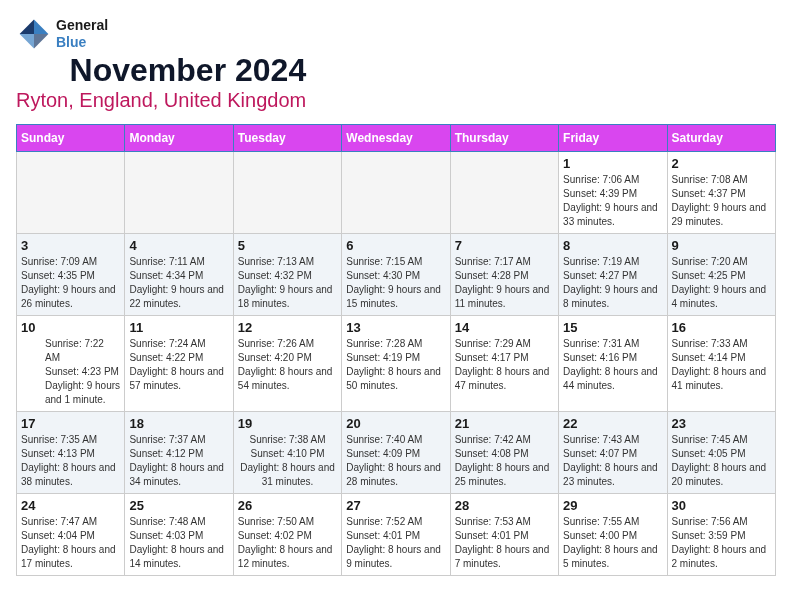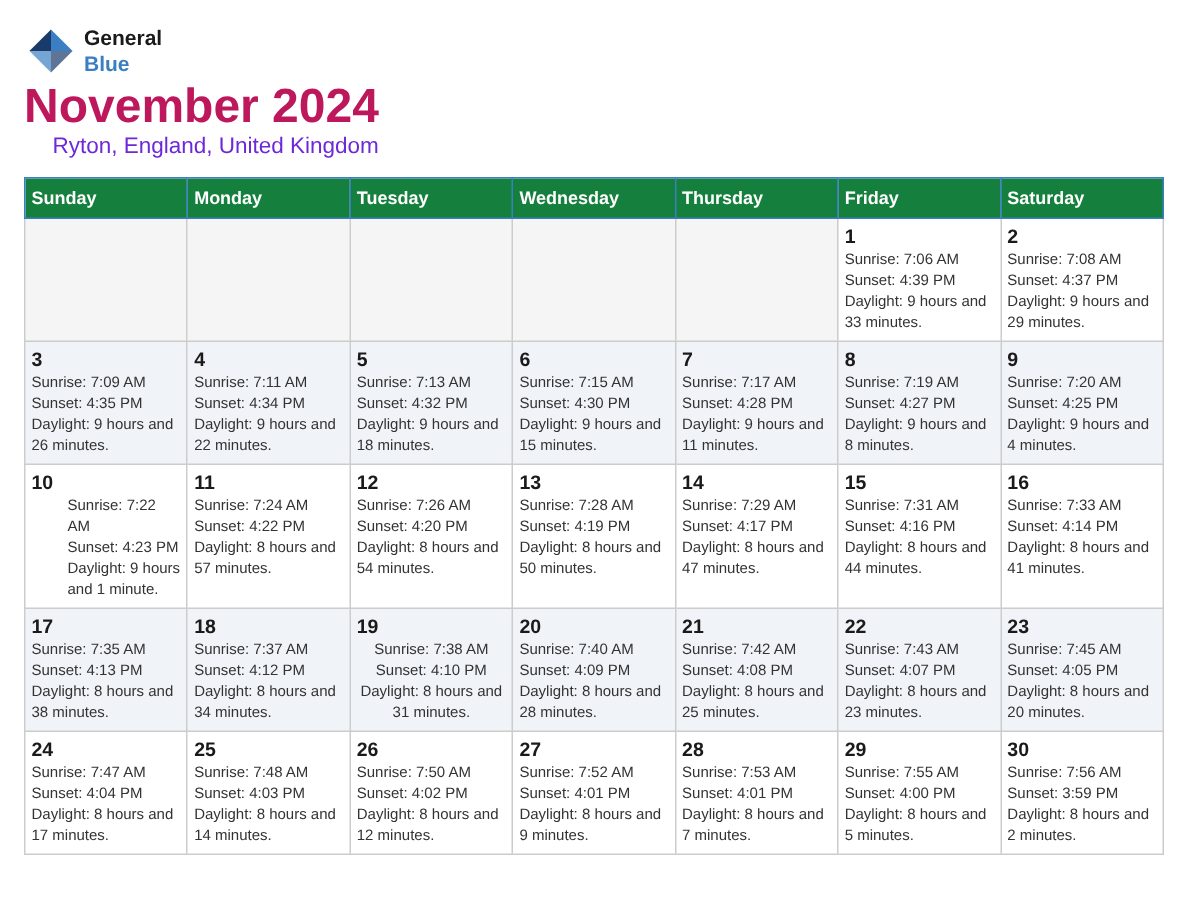--- a/index.html
+++ b/index.html
@@ -35,33 +35,33 @@
     .logo-icon {
       width: 36px;
       height: 36px;
     }
     .title-block {
       text-align: right;
     }
     .month-title {
       font-size: 32px;
       font-weight: bold;
+      color: #0f172a;
+    }
+    .location {
+      font-size: 20px;
       color: #be185d;
-    }
-    .location {
-      font-size: 15px;
-      color: #6d28d9;
     }
     table {
       width: 100%;
       border-collapse: collapse;
       table-layout: fixed;
     }
     th {
-      background-color: #15803d;
+      background-color: #d946ef;
       color: #fff;
       font-size: 12px;
       font-weight: bold;
       padding: 6px 4px;
       text-align: left;
       border: 1px solid #3a7fc1;
     }
     td {
       border: 1px solid #ccc;
       vertical-align: top;

